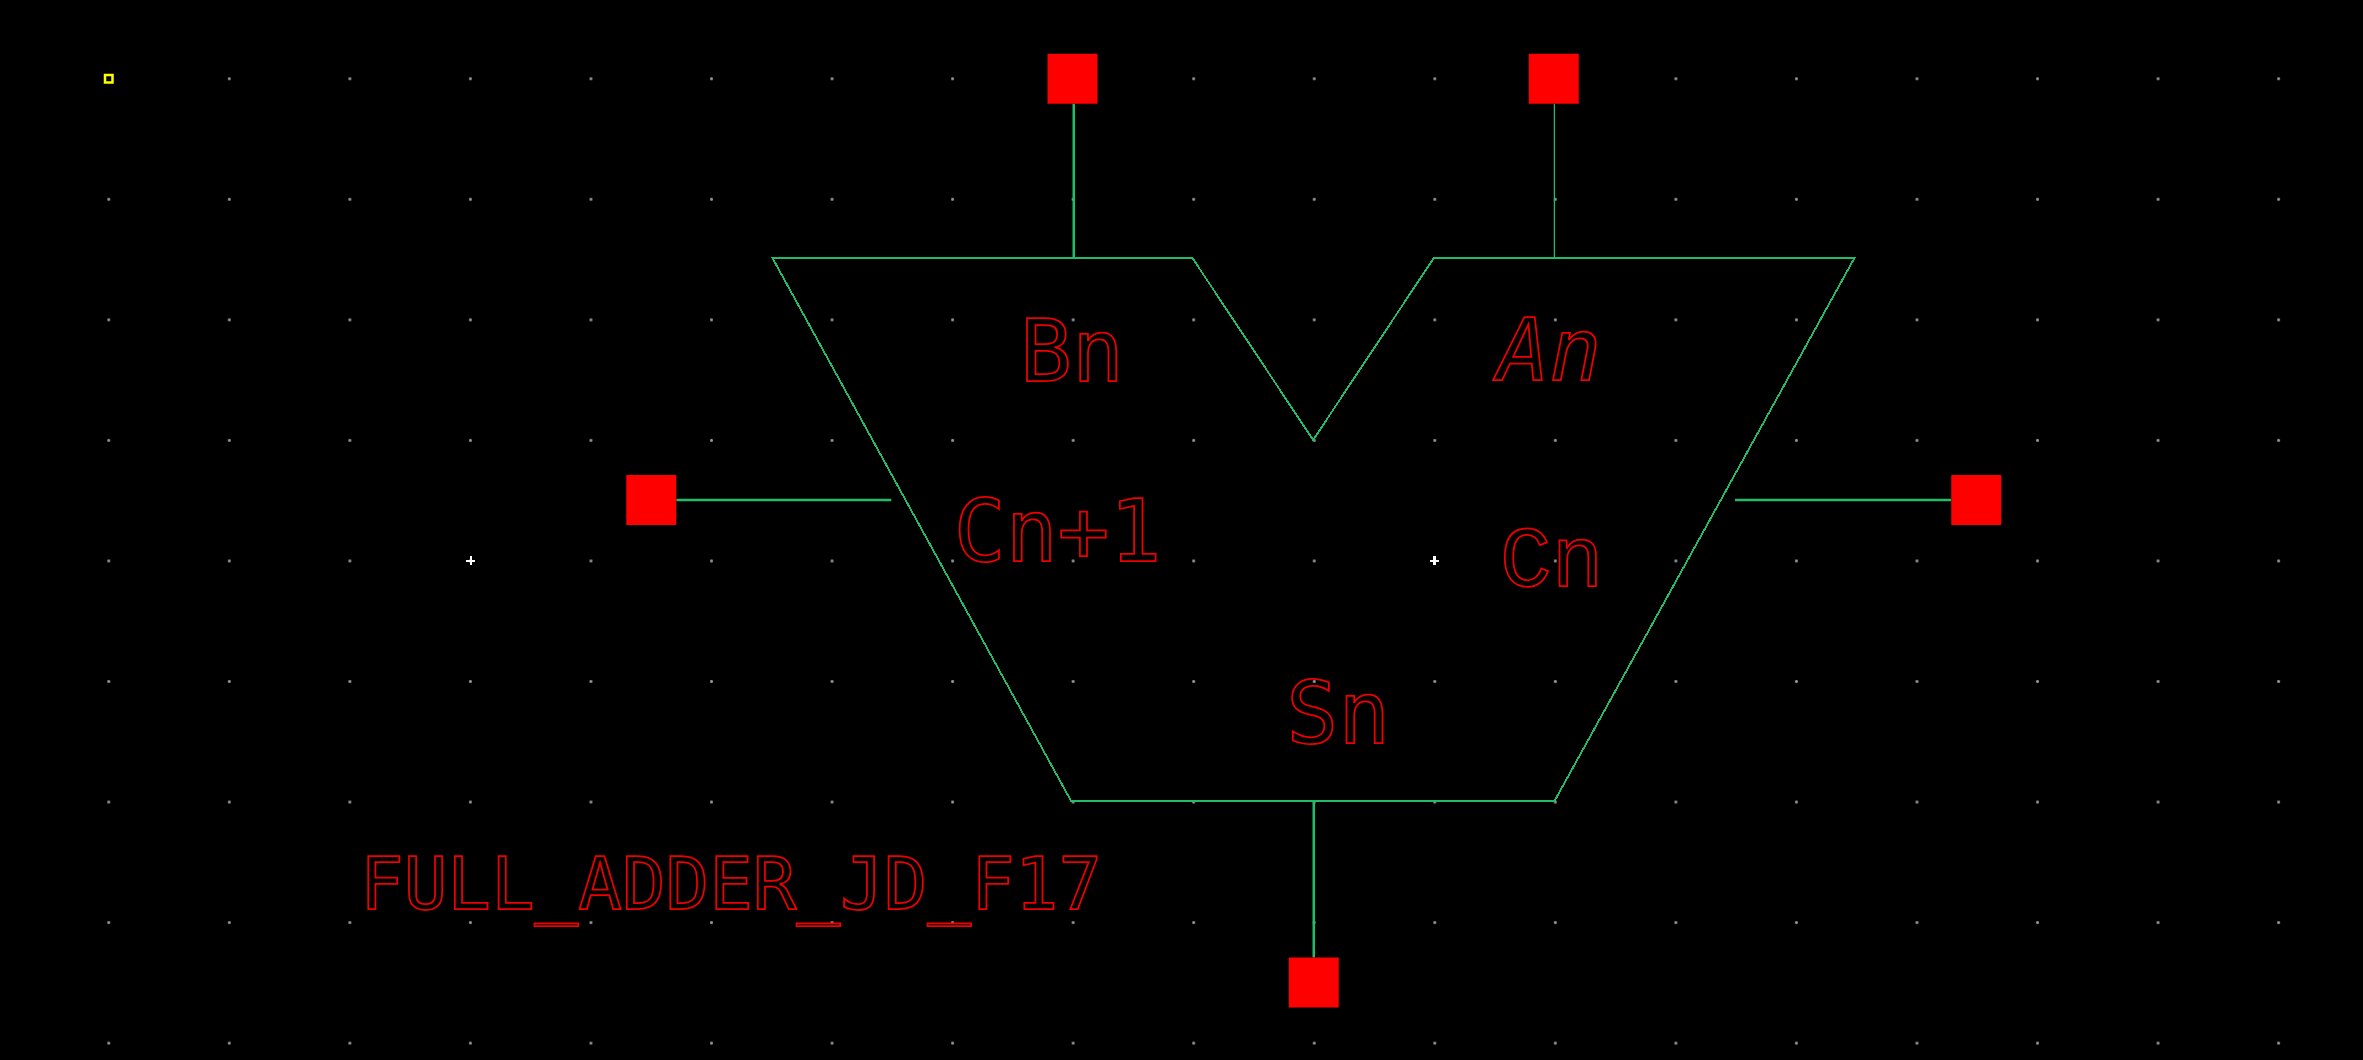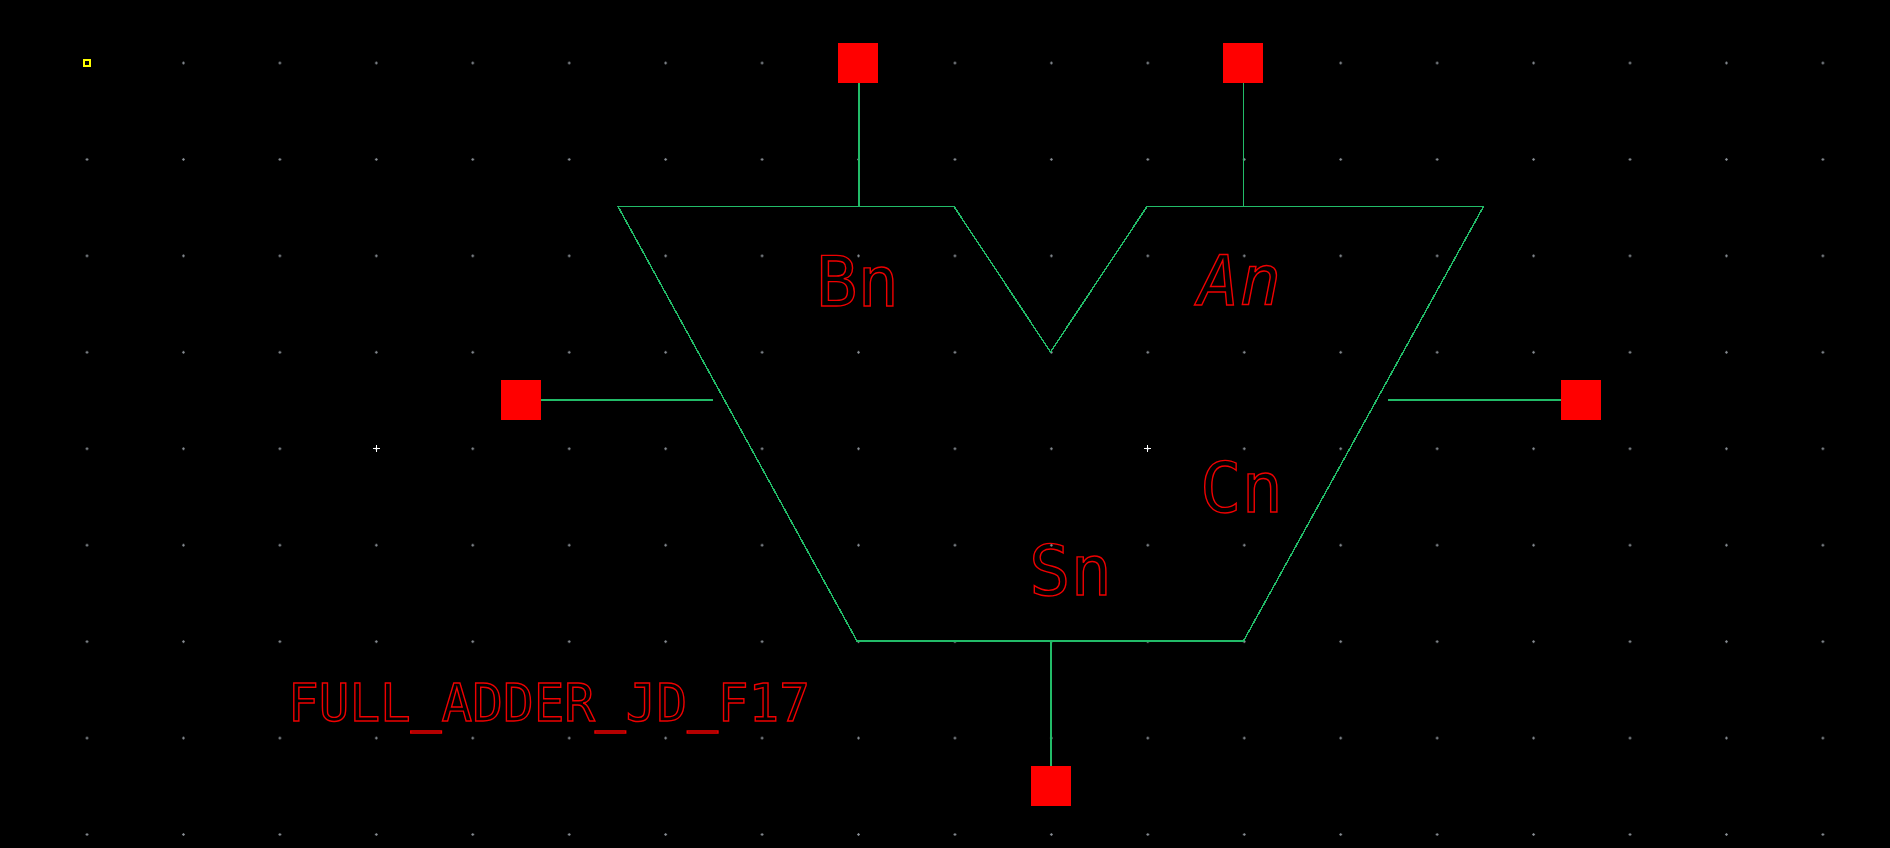--- a/index.html
+++ b/index.html
@@ -44,21 +44,21 @@
     white-space: pre;
     color: #ef0000;
   }
   @supports (-webkit-text-stroke: 1px #000) {
     .cad-text {
       color: transparent;
       -webkit-text-fill-color: transparent;
       -webkit-text-stroke: 1.4px #ef0000;
     }
   }
-  .cell-label { font-size: 51px; }
+  .cell-label { font-size: 58px; }
   .origin-marker {
     position: absolute;
     left: 83px;
     top: 59px;
     width: 8px;
     height: 8px;
     box-sizing: border-box;
     border: 2px solid #ffff00;
     background: #000000;
   }
@@ -86,21 +86,22 @@
   <div class="wire v" style="left:1050px; top:641px; height:125px;"></div>
 
   <div class="pin" style="left:838px;  top:43px;"></div>
   <div class="pin" style="left:1223px; top:43px;"></div>
   <div class="pin" style="left:501px;  top:380px;"></div>
   <div class="pin" style="left:1561px; top:380px;"></div>
   <div class="pin" style="left:1031px; top:766px;"></div>
 
   <div class="cad-text" style="left:816px;  top:248px;">Bn</div>
   <div class="cad-text" style="left:1198px; top:247px;font-style:italic;">An</div>
-  <div class="cad-text" style="left:1200px; top:454px;">Cn</div>
+  <div class="cad-text" style="left:763px;  top:392px;">Cn+1</div>
+  <div class="cad-text" style="left:1200px; top:417px;font-family:Liberation Mono, monospace;">Cn</div>
   <div class="cad-text" style="left:1029px; top:537px;">Sn</div>
   <div class="cad-text cell-label" style="left:288px; top:678px;">FULL_ADDER_JD_F17</div>
 
   <svg class="cross" style="left:372px; top:444px;" width="9" height="9" viewBox="0 0 9 9">
     <path d="M4.5 1V8M1 4.5H8" stroke="#ffffff" stroke-width="1.8" shape-rendering="crispEdges"></path>
   </svg>
   <svg class="cross" style="left:1143px; top:444px;" width="9" height="9" viewBox="0 0 9 9">
     <path d="M4.5 1V8M1 4.5H8" stroke="#ffffff" stroke-width="1.8" shape-rendering="crispEdges"></path>
   </svg>
 

